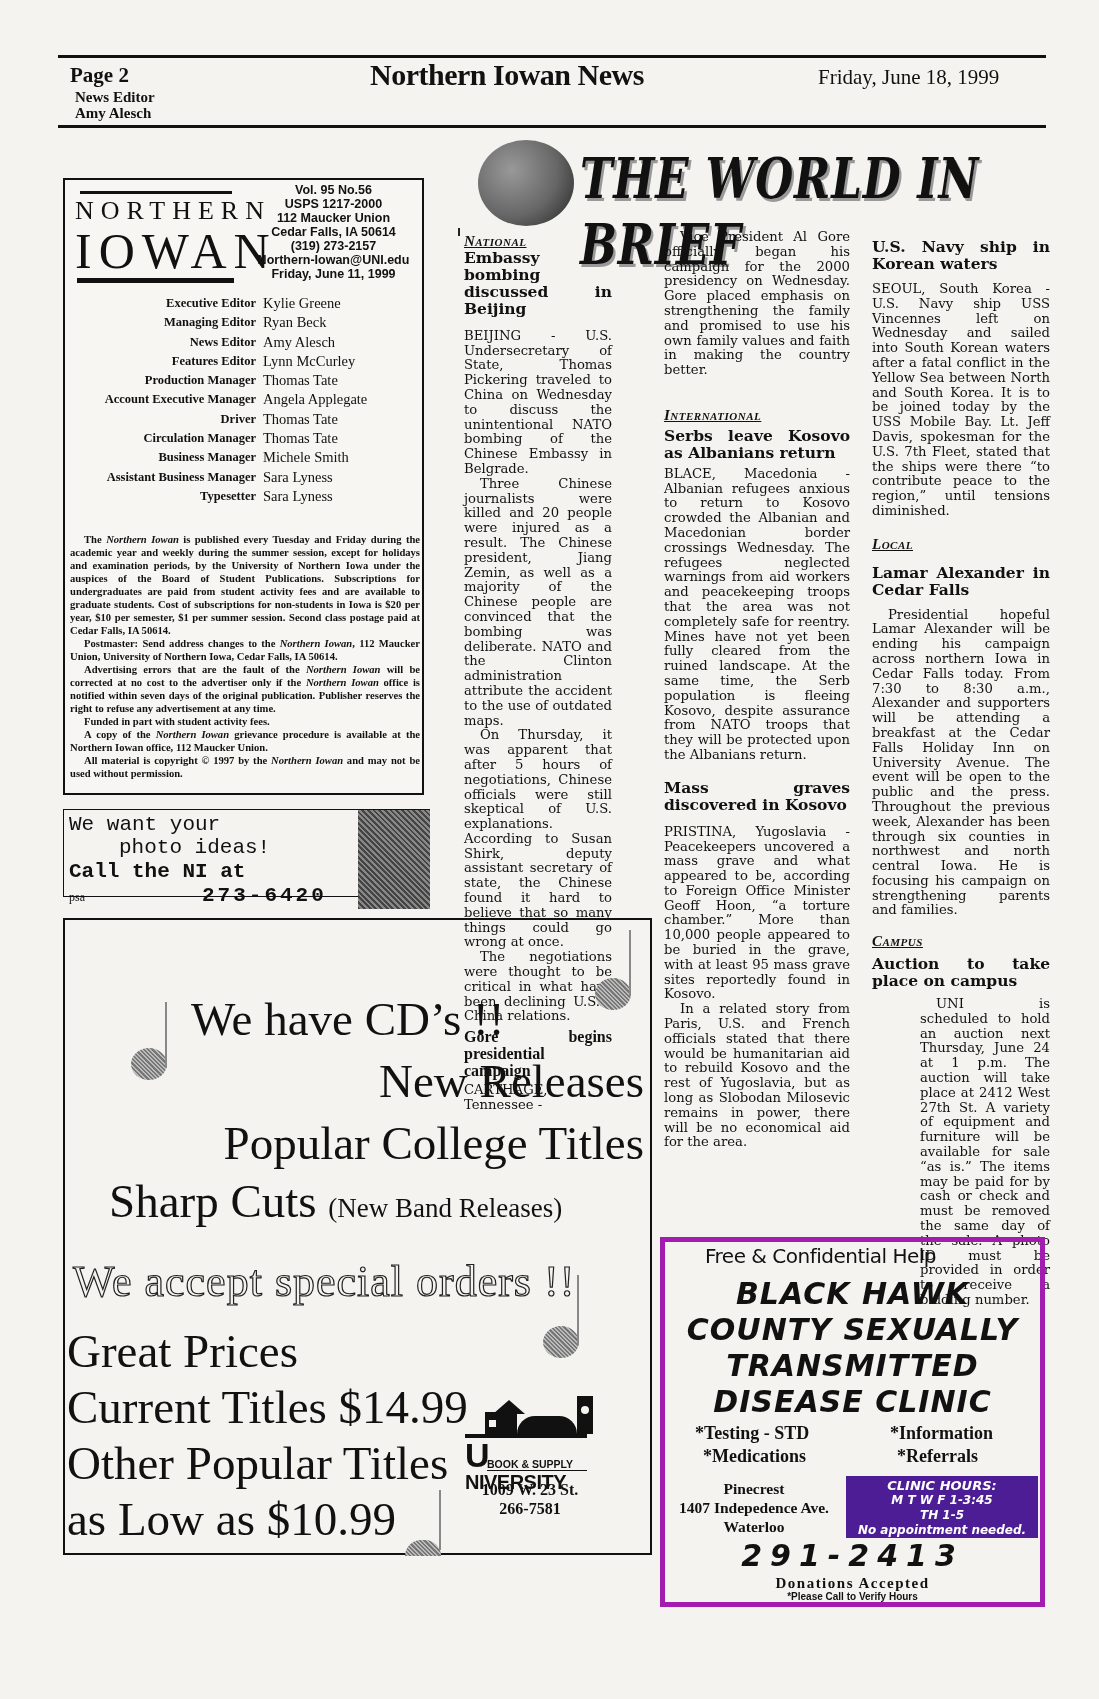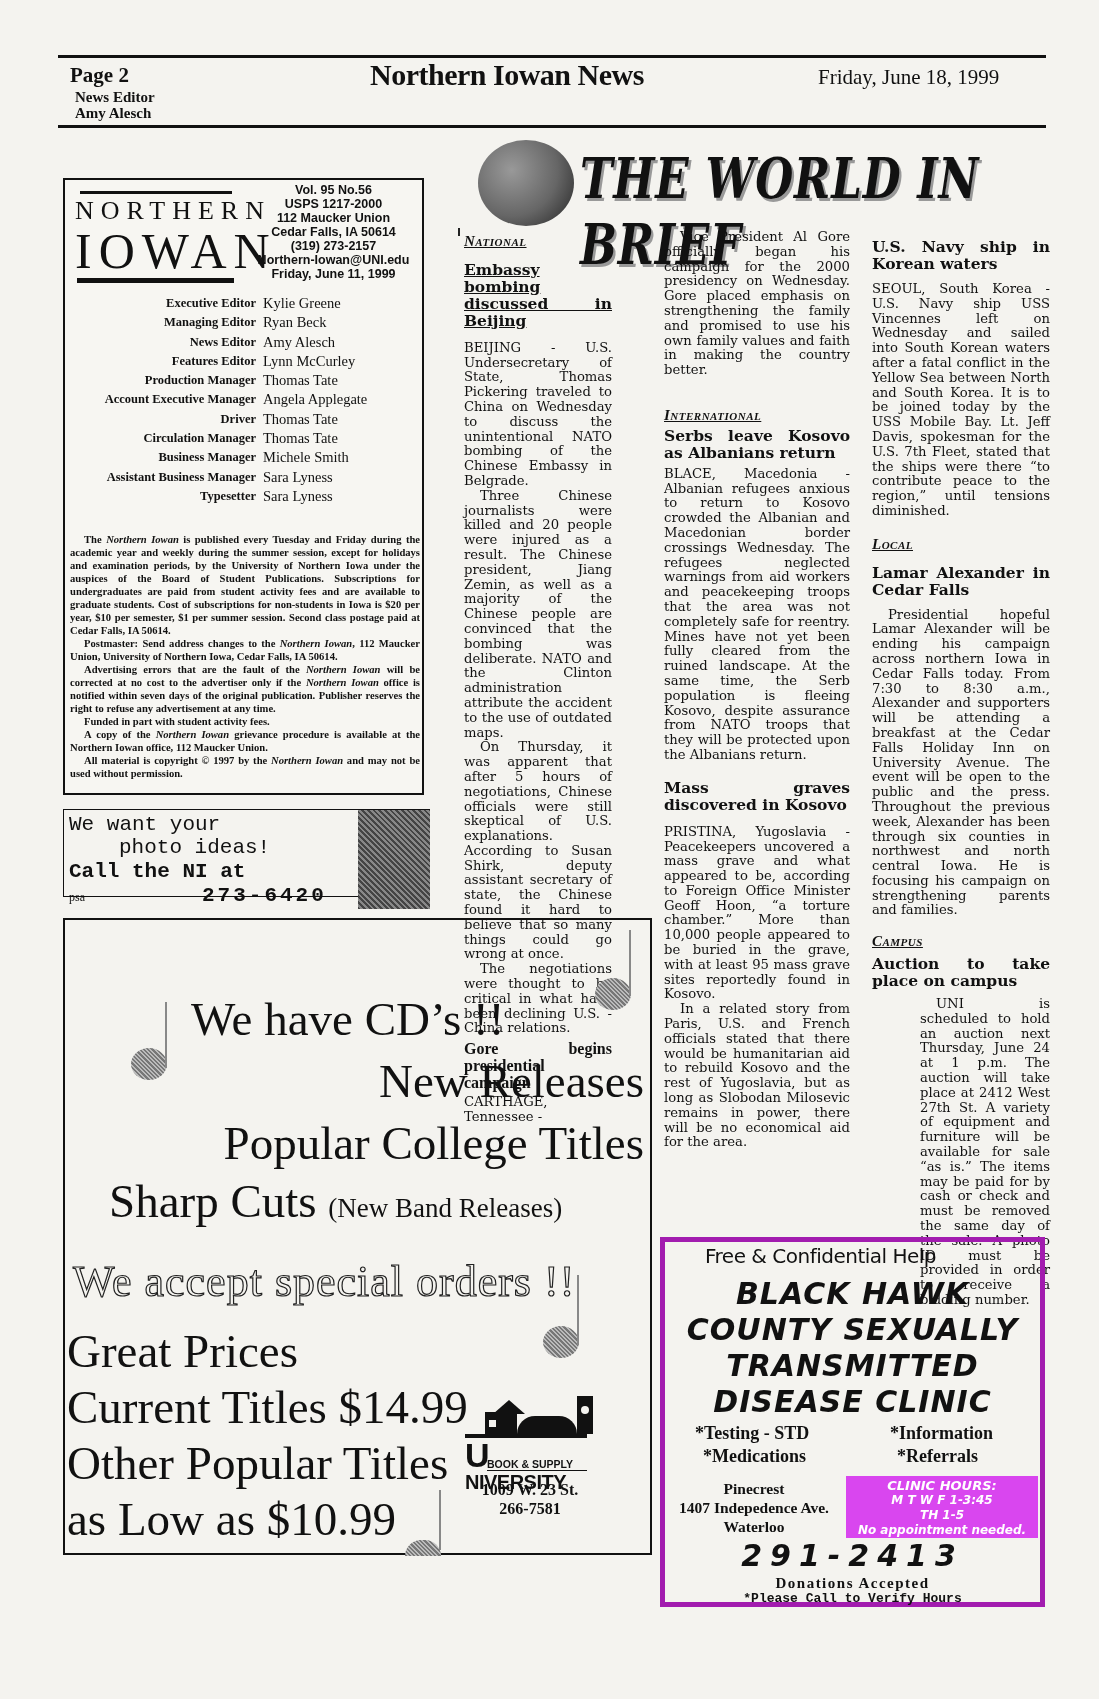--- a/index.html
+++ b/index.html
@@ -50,24 +50,24 @@
   .note-stem { background: #888; }
   .ubs-logo { font-family: "Liberation Sans", sans-serif; font-weight: bold; }
   .ubs-addr { font-family: "Liberation Serif", serif; font-weight: bold; font-size: 16px; text-align: center; line-height: 19px; }
 
   
   .clinic { border: 5px solid #a21caf; }
   .clinic-free { font-family: "DejaVu Sans", sans-serif; font-size: 20px; letter-spacing: -0.5px; }
   .clinic-title { font-family: "DejaVu Sans", sans-serif; font-weight: bold; font-style: italic; font-size: 30px; line-height: 36px; text-align: center; letter-spacing: 1px; }
   .clinic-svc { font-family: "Liberation Serif", serif; font-weight: bold; font-size: 18px; line-height: 22px; }
   .clinic-addr { font-family: "Liberation Serif", serif; font-weight: bold; font-size: 15.5px; line-height: 19px; text-align: center; }
-  .clinic-hours { background: #d946ef; color: #fff; font-family: "DejaVu Sans", sans-serif; font-weight: bold; font-style: italic; text-align: center; line-height: 15px; font-size: 12px; }
+  .clinic-hours { background: #4c1d95; color: #fff; font-family: "DejaVu Sans", sans-serif; font-weight: bold; font-style: italic; text-align: center; line-height: 15px; font-size: 12px; }
   .clinic-phone { font-family: "DejaVu Sans", sans-serif; font-weight: bold; font-style: italic; font-size: 30px; letter-spacing: 8px; text-align: center; }
   .clinic-don { font-family: "Liberation Serif", serif; font-weight: bold; font-size: 15px; letter-spacing: 1.5px; text-align: center; }
-  .clinic-note { font-family: Liberation Mono, monospace; font-weight: bold; font-size: 13px; text-align: center; }
+  .clinic-note { font-family: Liberation Sans, sans-serif; font-weight: bold; font-size: 10px; text-align: center; }
 </style>
 </head>
 <body>
 
 <div class="rule-thick" style="left:58px;top:55px;width:988px;height:3px;"></div>
 <div class="abs pg-label" style="left:70px;top:63px;">Page 2</div>
 <div class="abs pg-sub" style="left:75px;top:89px;">News Editor</div>
 <div class="abs pg-sub" style="left:75px;top:105px;">Amy Alesch</div>
 <div class="abs masthead" style="left:370px;top:58px;">Northern Iowan News</div>
 <div class="abs pg-date" style="left:818px;top:65px;">Friday, June 18, 1999</div>
@@ -154,21 +154,21 @@
   <div class="abs psa-photo" style="left:294px;top:0;width:72px;height:99px;"></div>
 </div>
 
 <div class="abs globe" style="left:478px;top:140px;width:96px;height:86px;"></div>
 <div class="abs wib-title" style="left:580px;top:145px;">THE WORLD IN BRIEF</div>
 
 <div class="vline" style="left:458px;top:228px;height:8px;"></div>
 
 <div class="col body" style="left:464px;top:234px;width:148px;">
   <div class="section-tag">National</div>
-  <div class="hl" style="margin-top:12px;text-decoration:underline;">Embassy bombing discussed in Beijing</div>
+  <div class="hl" style="">Embassy bombing discussed in Beijing</div>
   <div style="margin-top:12px;">
     <p class="noind">BEIJING - U.S. Undersecretary of State, Thomas Pickering traveled to China on Wednesday to discuss the unintentional NATO bombing of the Chinese Embassy in Belgrade.</p>
     <p>Three Chinese journalists were killed and 20 people were injured as a result. The Chinese president, Jiang Zemin, as well as a majority of the Chinese people are convinced that the bombing was deliberate. NATO and the Clinton administration attribute the accident to the use of outdated maps.</p>
     <p>On Thursday, it was apparent that after 5 hours of negotiations, Chinese officials were still skeptical of U.S. explanations. According to Susan Shirk, deputy assistant secretary of state, the Chinese found it hard to believe that so many things could go wrong at once.</p>
     <p>The negotiations were thought to be critical in what have been declining U.S. - China relations.</p>
   </div>
   <div class="hl" style="margin-top:4px;font-family:'Liberation Serif',serif;font-size:16px;">Gore begins presidential campaign</div>
   <p class="noind" style="margin-top:4px;">CARTHAGE, Tennessee -</p>
 </div>
 

